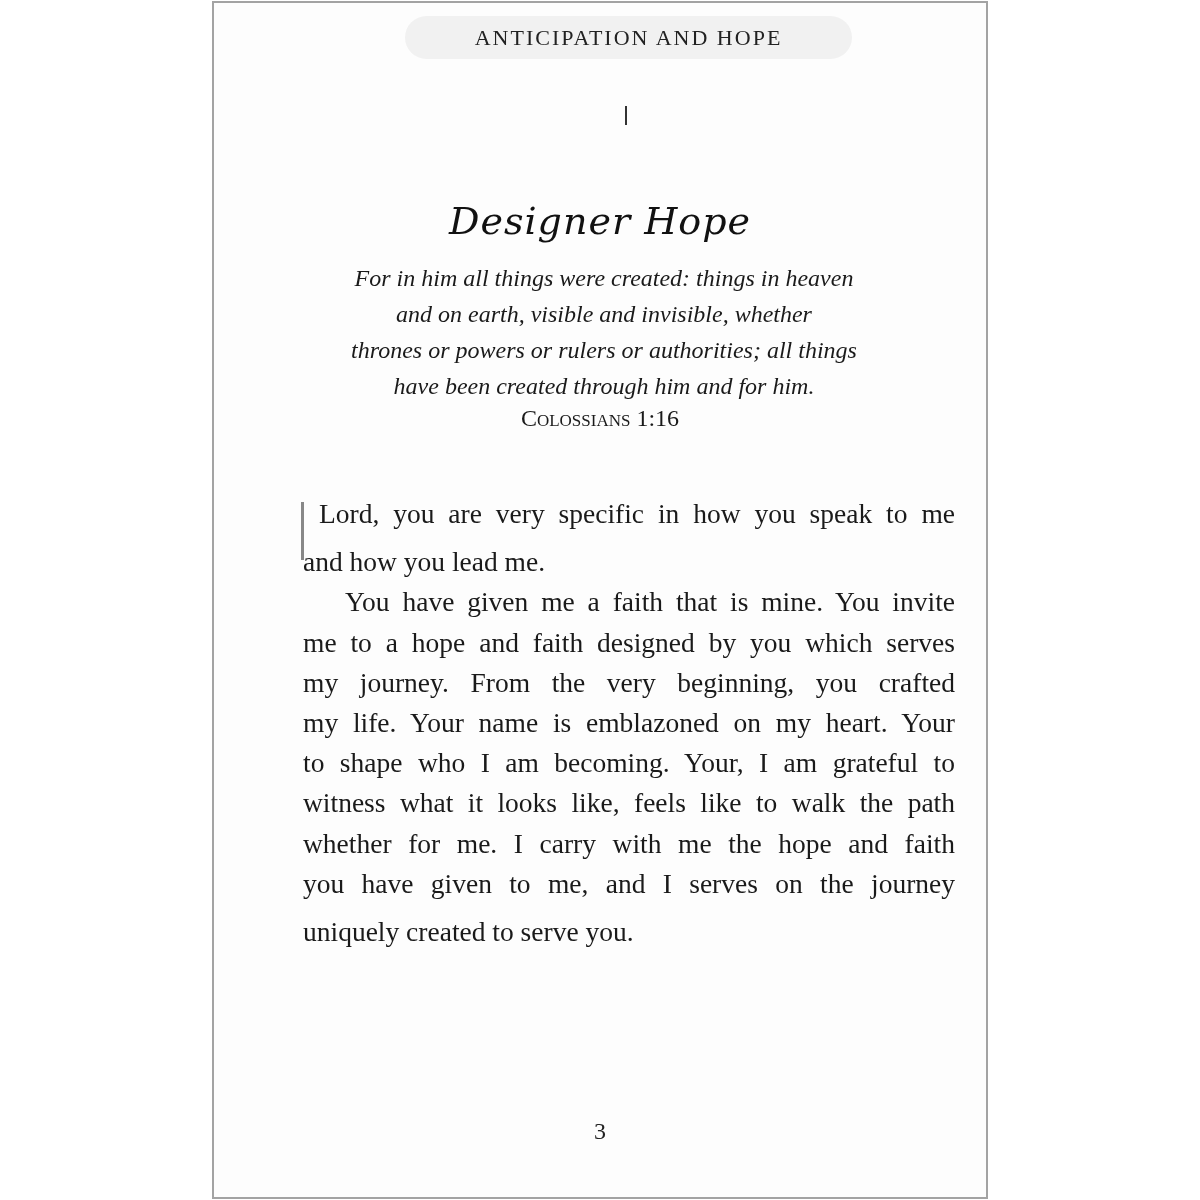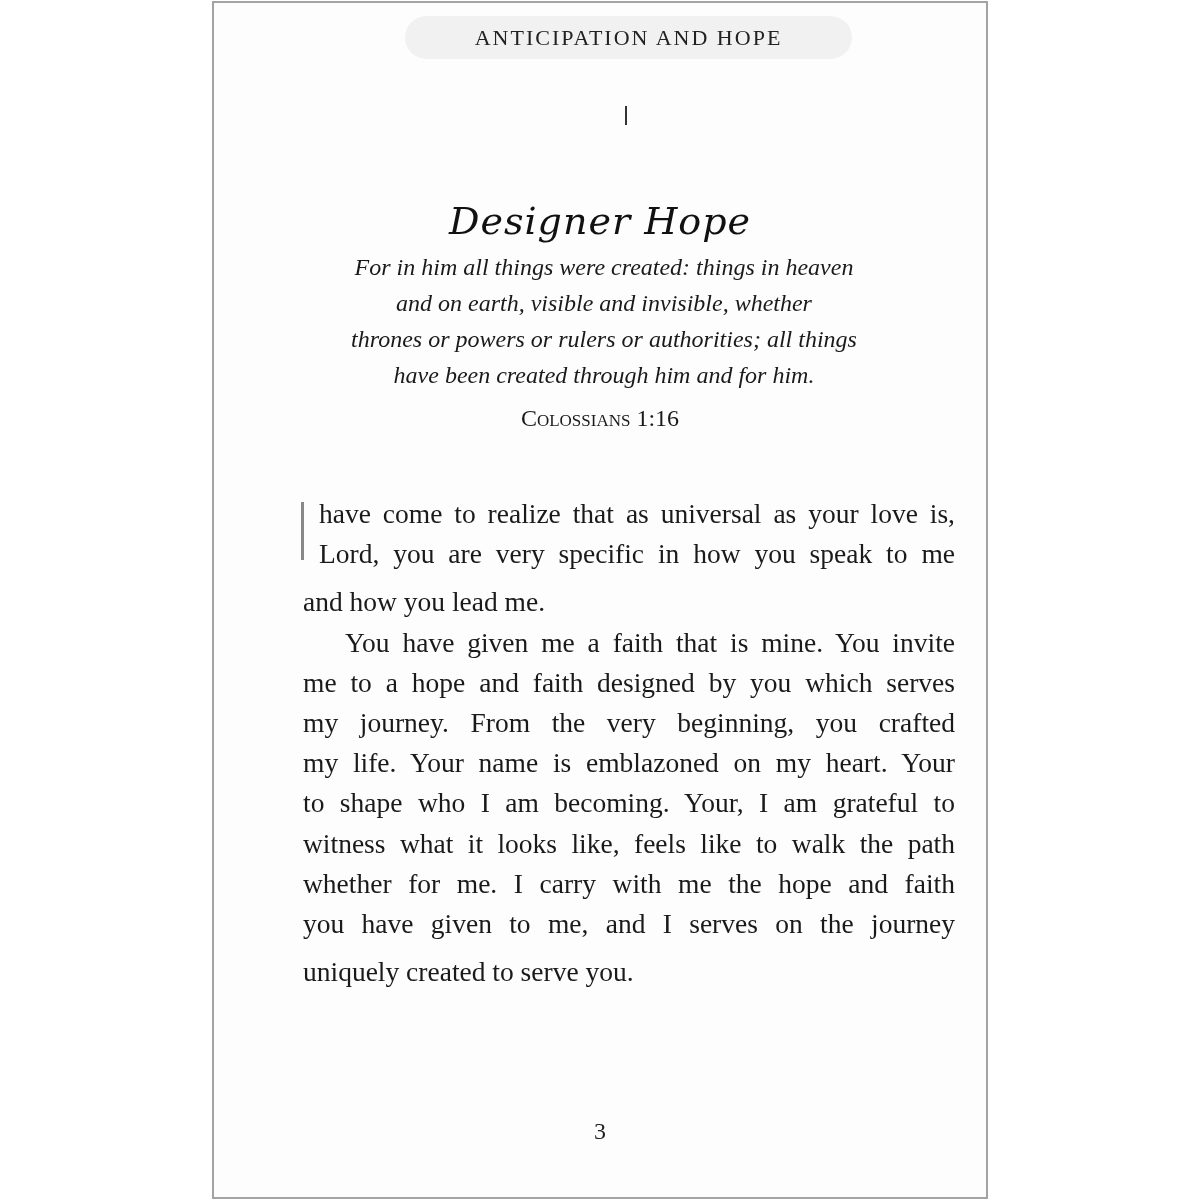--- a/index.html
+++ b/index.html
@@ -17,21 +17,21 @@
   }
   .rule-mark {
     position: absolute; left: 411px; top: 103px; width: 2px; height: 19px; background: #333;
   }
   .title {
     position: absolute; left: 0; right: 0; top: 152px; text-align: center;
     font-family: "DejaVu Serif", serif; font-style: italic; font-size: 38px;
     color: #111; letter-spacing: 1px; margin-top: 44px;
   }
   .epigraph {
-    position: absolute; left: 100px; width: 580px; top: 246px; text-align: center;
+    position: absolute; left: 100px; width: 580px; top: 257px; text-align: center;
     font-family: "Liberation Serif", serif; font-style: italic; font-size: 24px;
     line-height: 36px; color: #1a1a1a;
   }
   .epigraph div { white-space: nowrap; }
   .citation {
     position: absolute; left: 0; right: 0; top: 402px; text-align: center;
     font-family: "Liberation Serif", serif; font-size: 24px; font-variant: small-caps;
     color: #1a1a1a;
   }
   .body {
@@ -64,21 +64,20 @@
   <div class="epigraph">
     <div>For in him all things were created: things in heaven</div>
     <div>and on earth, visible and invisible, whether</div>
     <div>thrones or powers or rulers or authorities; all things</div>
     <div>have been created through him and for him.</div>
   </div>
   <div class="citation">Colossians 1:16</div>
 
   <div class="dropcap" title="I"></div>
   <div class="body">
-    <span class="line dropped">have come to realize that as universal as your love is,</span>
     <span class="line dropped">Lord, you are very specific in how you speak to me</span>
     <span class="line last">and how you lead me.</span>
     <span class="line indent">You have given me a faith that is mine. You invite</span>
     <span class="line">me to a hope and faith designed by you which serves</span>
     <span class="line">my journey. From the very beginning, you crafted</span>
     <span class="line">my life. Your name is emblazoned on my heart. Your</span>
     <span class="line">to shape who I am becoming. Your, I am grateful to</span>
     <span class="line">witness what it looks like, feels like to walk the path</span>
     <span class="line">whether for me. I carry with me the hope and faith</span>
     <span class="line">you have given to me, and I serves on the journey</span>

